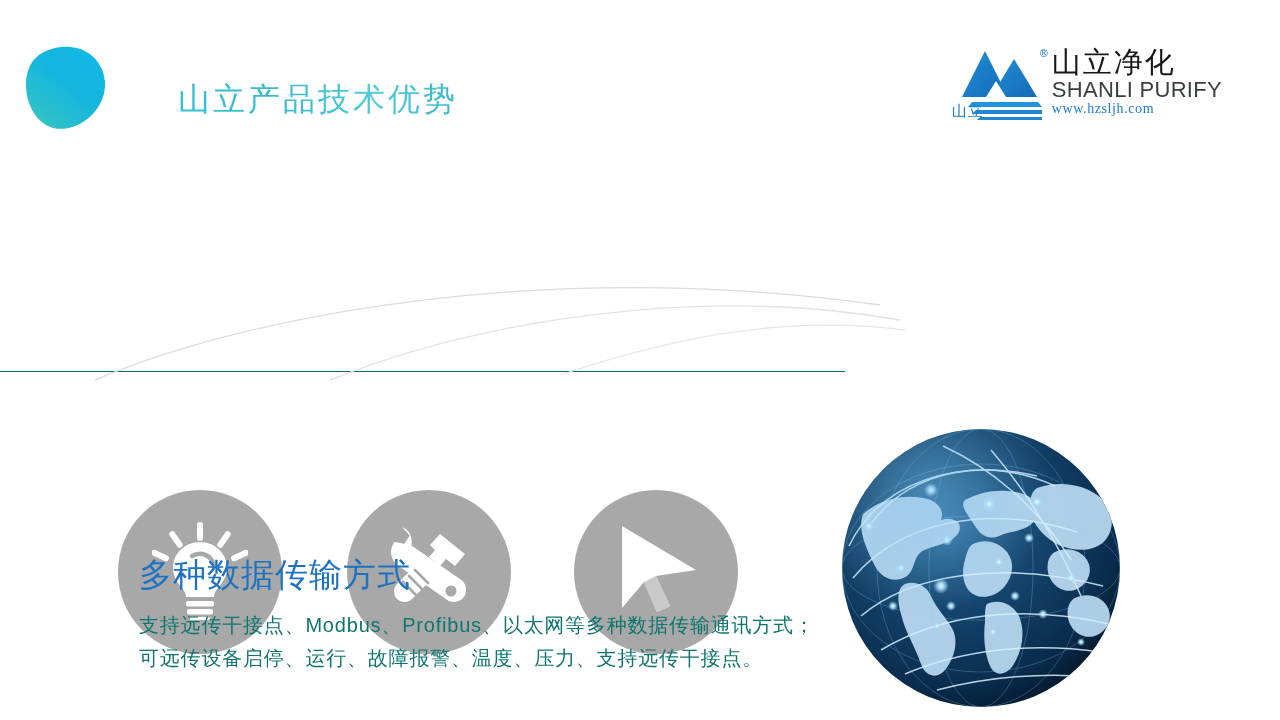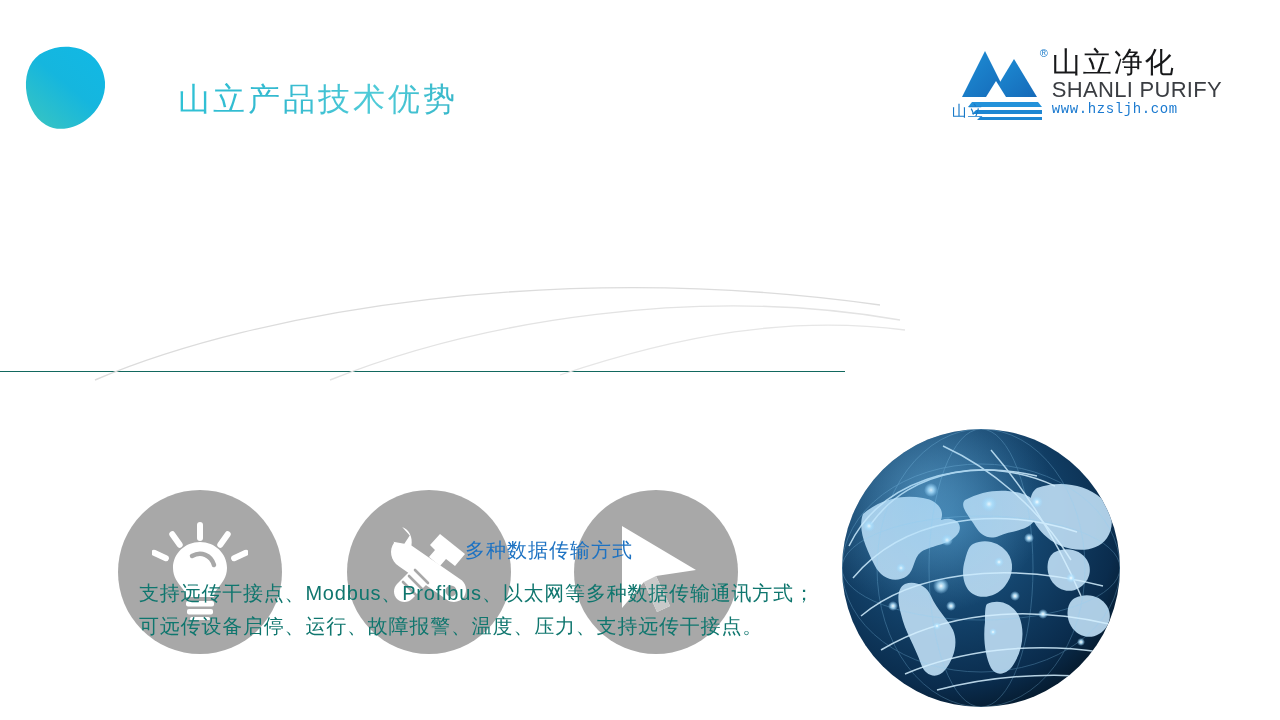--- a/index.html
+++ b/index.html
@@ -86,21 +86,21 @@
     color: #3a3d42;
     letter-spacing: 0.3px;
     line-height: 1.05;
     white-space: nowrap;
   }
   #logo-website {
     font-size: 14px;
     color: #1b7ad0;
     letter-spacing: 0.6px;
     line-height: 1.2;
-    font-family: Liberation Mono, monospace;
+    font-family: Liberation Serif, serif;
     white-space: nowrap;
   }
 
   
   #diagram {
     position: absolute;
     left: 0;
     top: 200px;
     width: 1280px;
     height: 330px;
@@ -141,27 +141,26 @@
   }
 
   
   #caption {
     position: absolute;
     left: 139px;
     top: 538px;
     width: 820px;
   }
   #caption-heading {
-    font-size: 20px;
+    font-size: 33px;
     color: #1d72c2;
     letter-spacing: 1px;
     line-height: 1.25;
-    margin: 0 0 14px 0;
+    margin: 16px 0 14px 0;
     font-weight: 400;
-    text-align: center;
   }
   .caption-line {
     font-size: 20px;
     color: #0f766e;
     letter-spacing: 0.8px;
     line-height: 1.65;
     margin: 0;
     white-space: nowrap;
   }
 </style>

